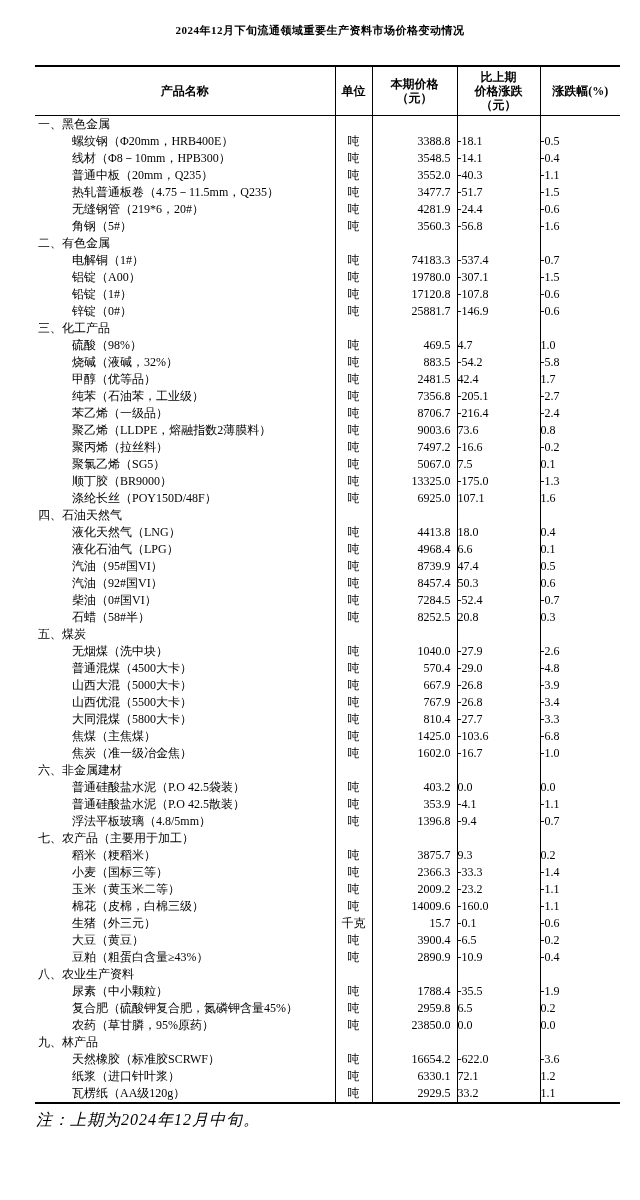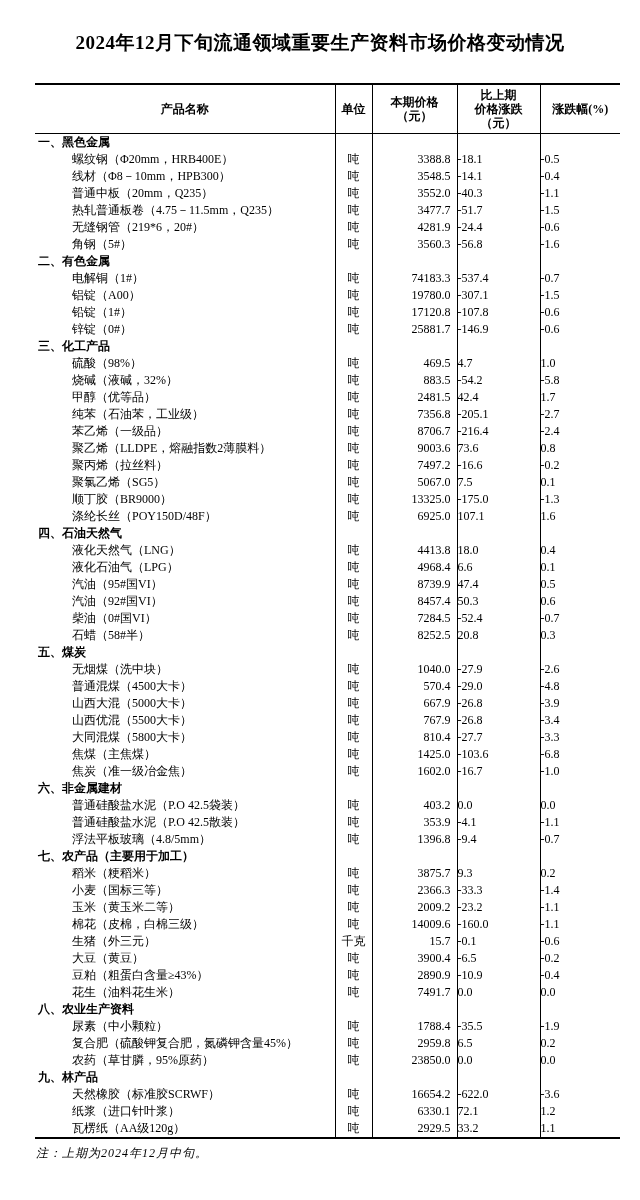--- a/index.html
+++ b/index.html
@@ -6,23 +6,23 @@
     margin: 0;
     padding: 0;
     width: 640px;
     height: 1200px;
     background: #ffffff;
     overflow: hidden;
     font-family: "Liberation Serif", "DejaVu Serif", serif;
     color: #000000;
   }
   .page-title {
-    margin-top: 30px;
+    margin-top: 23px;
     text-align: center;
-    font-size: 19px;
+    font-size: 11px;
     font-weight: bold;
     letter-spacing: 0.5px;
   }
   table.prices {
     border-collapse: collapse;
     table-layout: fixed;
     margin: 27px 0 0 35px;
     width: 585px;
     border-top: 2.5px solid #000;
     border-bottom: 2px solid #000;
@@ -46,29 +46,29 @@
   thead th:last-child, tbody td:last-child { border-right: none; }
   tbody td {
     font-size: 12px;
     height: 17px;
     line-height: 15px;
     padding: 0;
     vertical-align: middle;
     white-space: nowrap;
     overflow: visible;
   }
-  tbody td.cat  { font-weight: bold; padding-left: 3px; }
+  tbody td.cat  { font-weight: normal; padding-left: 3px; }
   tbody td.name { padding-left: 37px; }
   tbody td.unit { text-align: center; }
   tbody td.price  { text-align: right; padding-right: 6px; }
   tbody td.change { text-align: left; padding-right: 5px; }
   tbody td.pct    { text-align: left; padding-right: 10px; }
   .footnote {
     margin: 6px 0 0 36px;
-    font-size: 12px;
+    font-size: 16px;
     font-style: italic;
     letter-spacing: 1px;
   }
 </style>
 </head>
 <body>
 
 <div class="page-title">2024年12月下旬流通领域重要生产资料市场价格变动情况</div>
 
 <table class="prices">
@@ -436,27 +436,20 @@
         <td class="pct">-0.2</td>
       </tr>
       <tr>
         <td class="name">豆粕（粗蛋白含量≥43%）</td>
         <td class="unit">吨</td>
         <td class="price">2890.9</td>
         <td class="change">-10.9</td>
         <td class="pct">-0.4</td>
       </tr>
       <tr>
-        <td class="name">花生（油料花生米）</td>
-        <td class="unit">吨</td>
-        <td class="price">7491.7</td>
-        <td class="change">0.0</td>
-        <td class="pct">0.0</td>
-      </tr>
-      <tr>
         <td class="cat">八、农业生产资料</td>
         <td></td>
         <td></td>
         <td></td>
         <td></td>
       </tr>
       <tr>
         <td class="name">尿素（中小颗粒）</td>
         <td class="unit">吨</td>
         <td class="price">1788.4</td>

